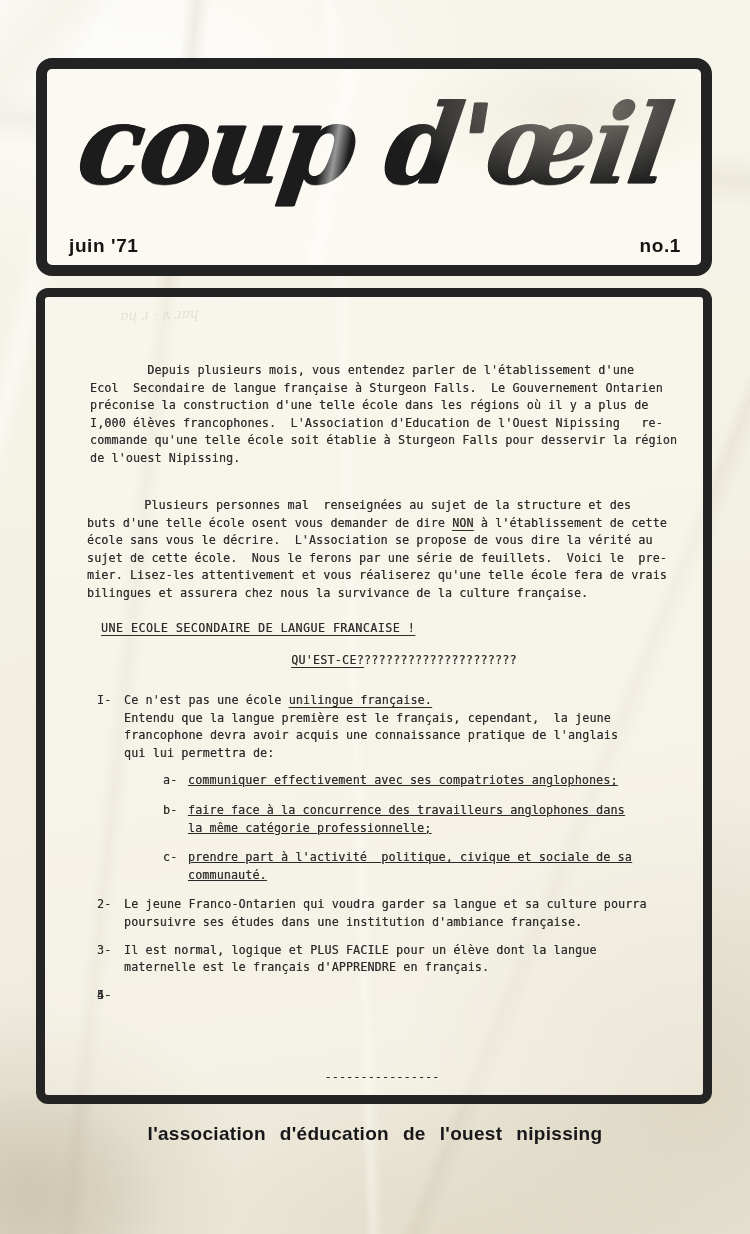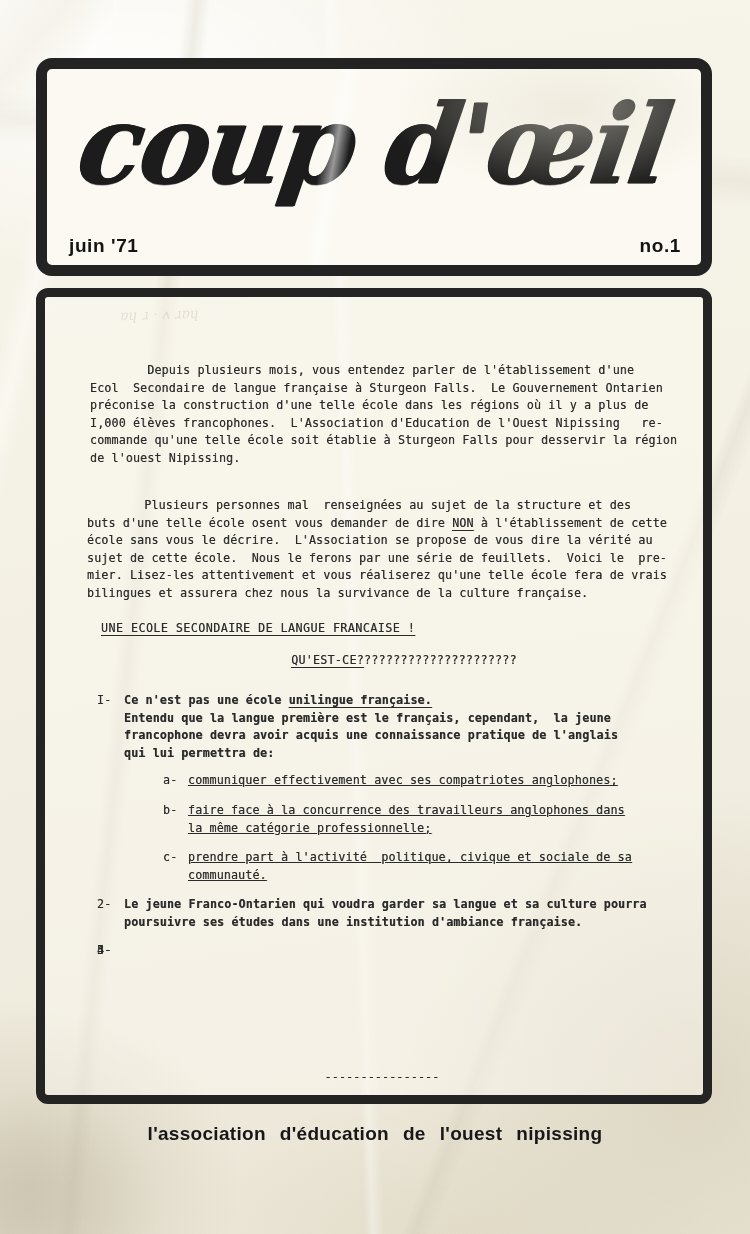--- a/index.html
+++ b/index.html
@@ -193,21 +193,20 @@
     margin-bottom: 10px;
   }
   .item .marker {
     position: absolute;
     left: 52px;
     top: 0;
   }
   .item .itext {
     display: block;
     padding-left: 27px;
-    font-weight: bold;
   }
   .sublist {
     padding: 0 18px 0 118px;
     margin: 10px 0 12px 0;
   }
   .subitem {
     position: relative;
     margin-bottom: 12px;
   }
   .subitem .smarker {
@@ -307,21 +306,22 @@
       <div id="heading-sub" class="tw"><span class="u">QU'EST-CE?</span><span>?????????????????????</span></div>
 
       <div id="heading-main" class="tw">UNE ECOLE SECONDAIRE DE LANGUE FRANCAISE !</div>
 
       <div id="list" class="tw"><div class="item"><span class="marker">I-</span><span class="itext"><span>Ce n'est pas une école </span><span class="u">unilingue française.</span><span>
 Entendu que la langue première est le français, cependant,  la jeune
 francophone devra avoir acquis une connaissance pratique de l'anglais
 qui lui permettra de:</span></span></div><div class="sublist"><div class="subitem"><span class="smarker">a-</span><span class="stext">communiquer effectivement avec ses compatriotes anglophones;</span></div><div class="subitem"><span class="smarker">b-</span><span class="stext">faire face à la concurrence des travailleurs anglophones dans
 la même catégorie professionnelle;</span></div><div class="subitem"><span class="smarker">c-</span><span class="stext">prendre part à l'activité  politique, civique et sociale de sa
 communauté.</span></div></div><div class="item"><span class="marker">2-</span><span class="itext"><span>Le jeune Franco-Ontarien qui voudra garder sa langue et sa culture pourra
-poursuivre ses études dans une institution d'ambiance française.</span></span></div><div class="item"><span class="marker">3-</span></div><div class="item"><span class="marker">4-</span></div><div class="item"><span class="marker">5-</span></div></div>
+poursuivre ses études dans une institution d'ambiance française.</span></span></div><div class="item"><span class="marker">3-</span><span class="itext"><span>Il est normal, logique et PLUS FACILE pour un élève dont la langue
+maternelle est le français d'APPRENDRE en français.</span></span></div><div class="item"><span class="marker">4-</span></div><div class="item"><span class="marker">5-</span></div></div>
 
       <div id="divider" class="tw">----------------</div>
     </div>
   </div>
 
   <div id="footer"><span class="w">l'association</span><span class="w">d'éducation</span><span class="w">de</span><span class="w">l'ouest</span><span class="w">nipissing</span></div>
 
   <div id="grain"></div>
 </div>
 

